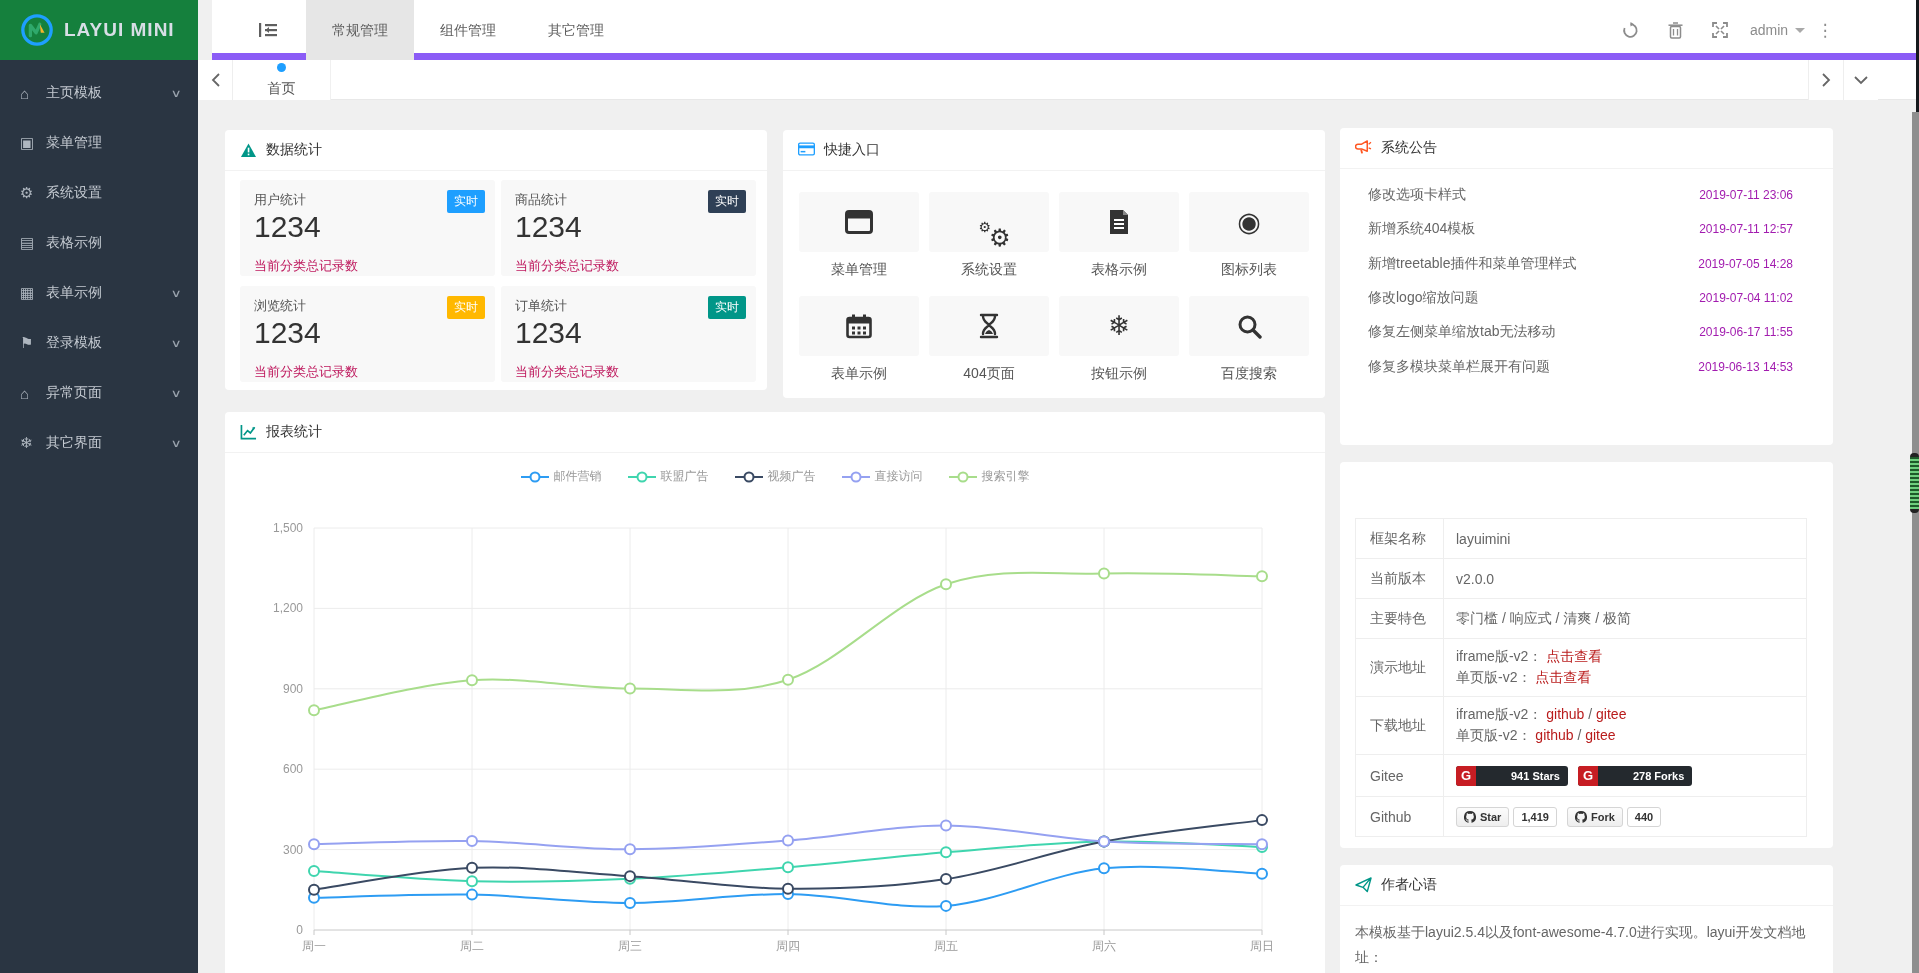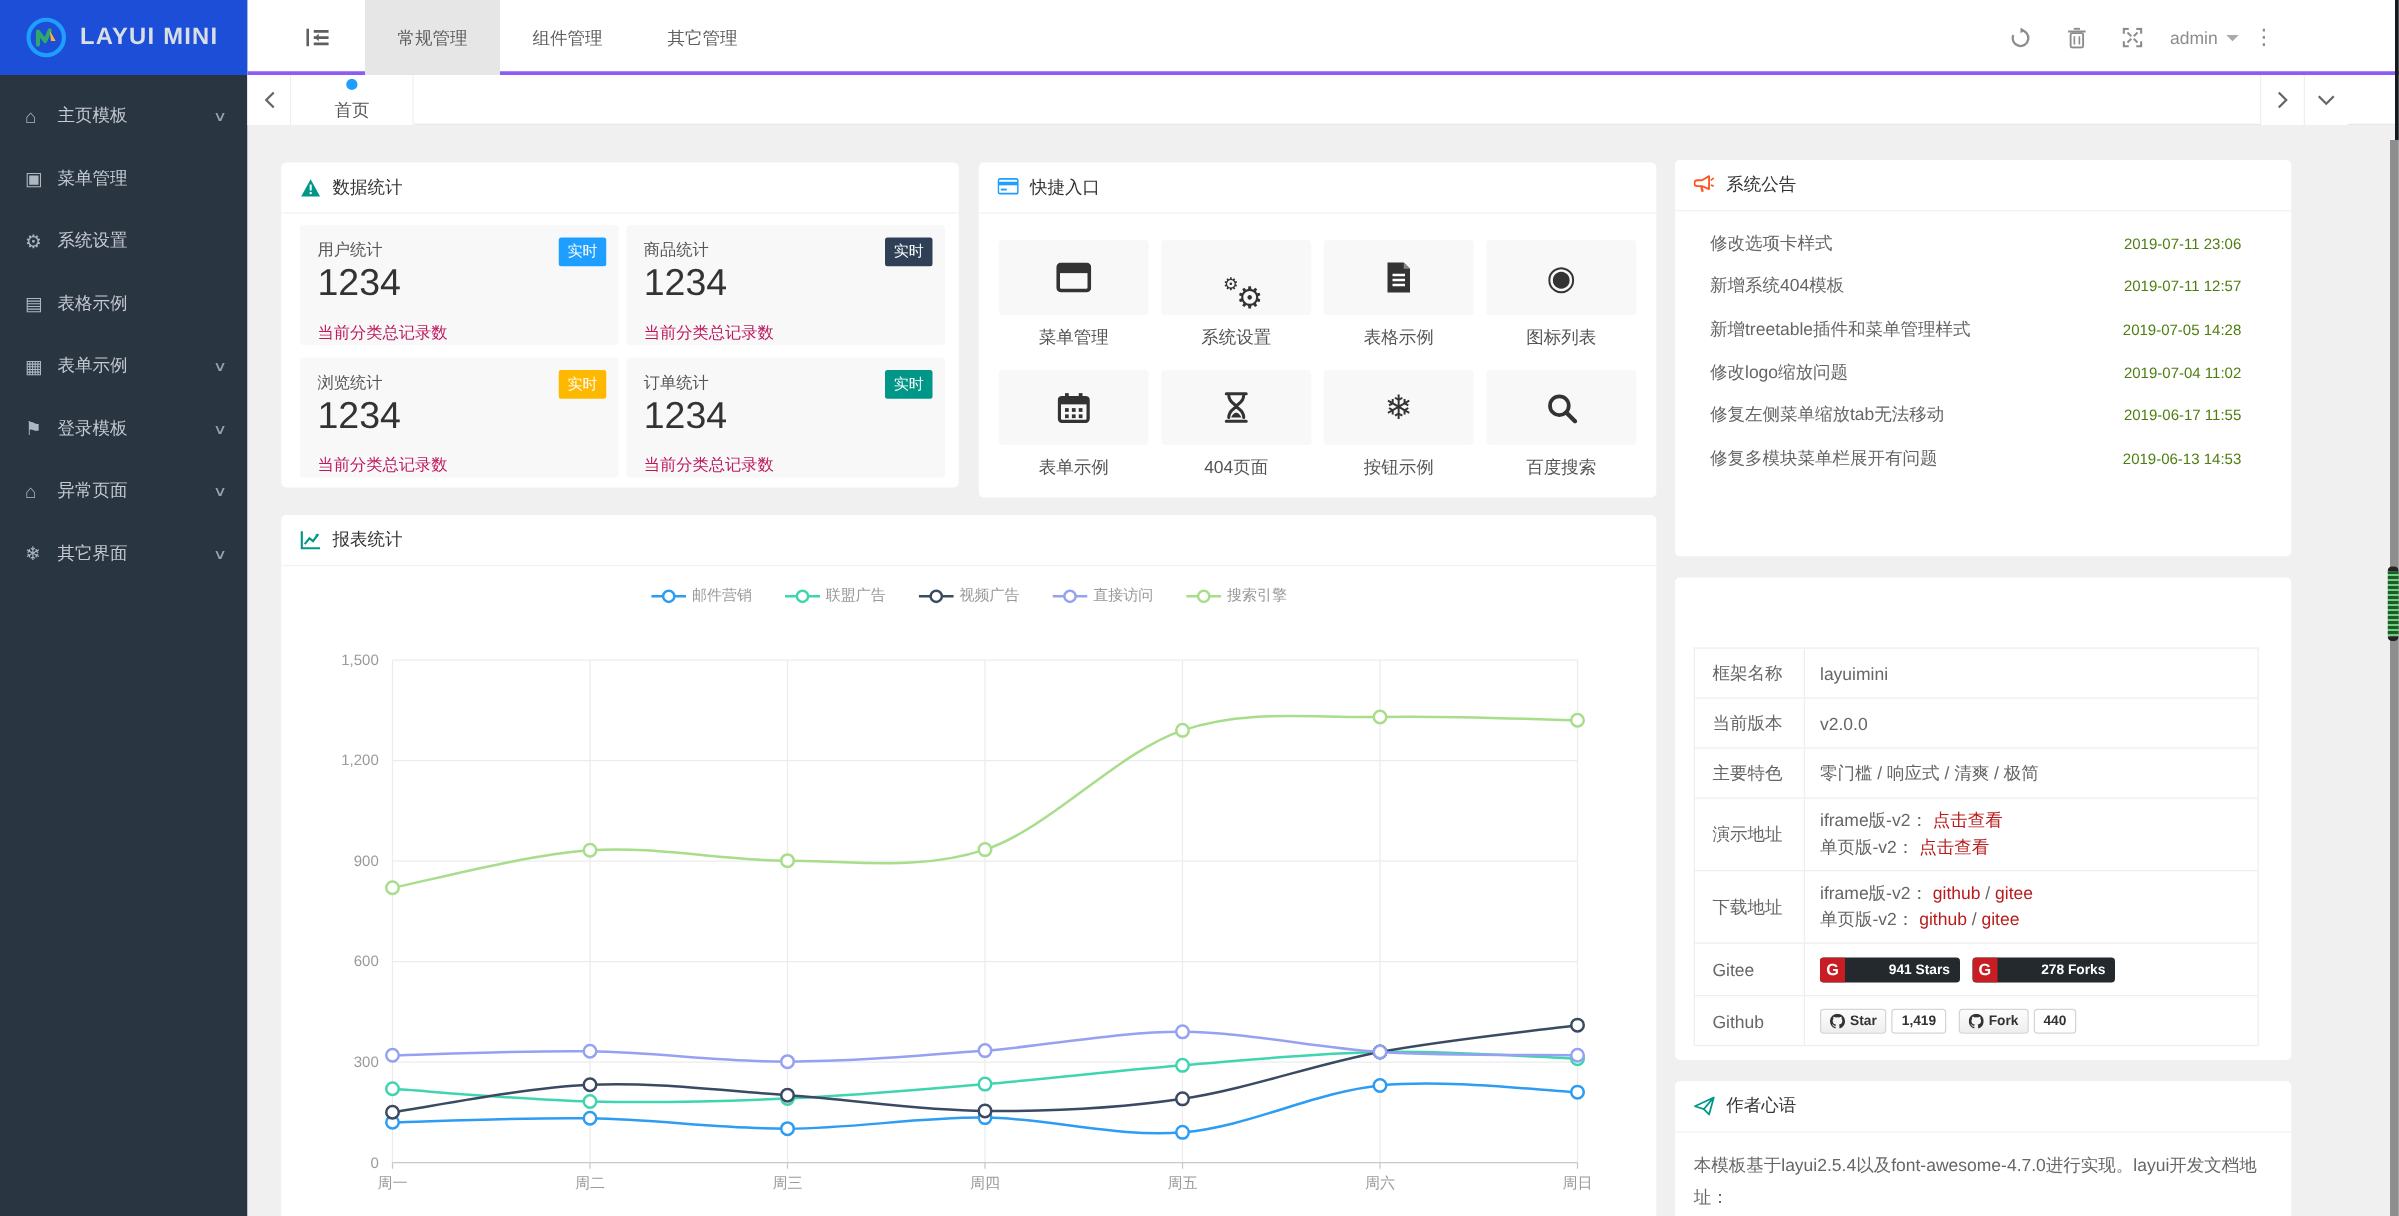--- a/index.html
+++ b/index.html
@@ -1,33 +1,33 @@
 <!DOCTYPE html>
 <html><head>
 <meta charset="utf-8">
 <style>
   * { margin:0; padding:0; box-sizing:border-box; }
   html,body { width:1919px; height:973px; overflow:hidden;
     font-family:"Liberation Sans","DejaVu Sans",sans-serif; background:#F0F0F0; }
 
   
   .sidebar { position:absolute; left:0; top:0; width:198px; height:973px; background:#2A3542; }
-  .logo-bar { height:60px; background:#1d4ed8; display:flex; align-items:center; padding-left:20px; }
+  .logo-bar { height:60px; background:#15803d; display:flex; align-items:center; padding-left:20px; }
   .logo-mark { width:34px; height:34px; margin-right:10px; }
   .logo-text { color:#D8DEE6; font-size:19px; font-weight:bold; letter-spacing:1px; }
   .nav { padding-top:8px; }
   .nav-item { height:50px; display:flex; align-items:center; padding:0 18px 0 20px;
     color:#C4CAD1; font-size:14px; cursor:pointer; position:relative; }
   .nav-item .nav-ico { width:26px; font-size:15px; color:#AEB6BF; }
   .nav-item .nav-arrow { position:absolute; right:18px; font-size:11px; color:#9AA3AD;
     transform:scaleX(1.4); }
 
   
-  .header { position:absolute; left:198px; top:0; right:0; height:60px; background:#fff;
-    border-bottom:3px solid #8b5cf6; }
+  .header { position:absolute; left:212px; top:0; right:0; height:60px; background:#fff;
+    border-bottom:7px solid #8b5cf6; }
   .toggle-btn { position:absolute; left:34px; top:0; width:44px; height:60px; display:flex;
     align-items:center; justify-content:center; cursor:pointer; }
   .hdr-tabs { position:absolute; left:94px; top:0; height:60px; display:flex; }
   .hdr-tab { width:108px; height:60px; line-height:60px; text-align:center; font-size:14px;
     color:#5F5F5F; cursor:pointer; }
   .hdr-tab.active { background:#E6E6E6; }
   .hdr-ico { position:absolute; top:0; height:60px; width:36px; display:flex; align-items:center;
     justify-content:center; cursor:pointer; color:#8C8C8C; }
   .hdr-admin { position:absolute; top:0; height:60px; display:flex; align-items:center;
     cursor:pointer; color:#8C8C8C; font-size:14px; }
@@ -72,21 +72,21 @@
   .q-box .qi { font-size:27px; color:#333; line-height:1; }
   .q-label { margin-top:9px; font-size:14px; color:#555; }
   .gear-wrap { position:relative; width:30px; height:30px; }
   .gear-big { position:absolute; left:0; top:2px; font-size:24px; color:#333; }
   .gear-small { position:absolute; right:-2px; top:-3px; font-size:14px; color:#333; }
 
   
   .notice-item { position:absolute; left:28px; right:40px; height:30px; display:flex;
     justify-content:space-between; align-items:center; cursor:pointer; }
   .notice-title { font-size:14px; color:#666; }
-  .notice-date { font-size:12px; color:#4d7c0f;text-align:center; }
+  .notice-date { font-size:12px; color:#a21caf;text-align:center; }
 
   
   .v-table { position:absolute; left:15px; top:56px; width:452px; border:1px solid #EEE;
     border-bottom:none; }
   .v-row { display:flex; border-bottom:1px solid #EEE; }
   .v-label { width:88px; border-right:1px solid #EEE; display:flex; align-items:center;
     padding-left:14px; font-size:14px; color:#666; flex-shrink:0; }
   .v-val { flex:1; padding:9px 12px; font-size:14px; color:#666; display:flex;
     flex-direction:column; justify-content:center; gap:3px; }
   .v-val a { color:#b91c1c; text-decoration:none; cursor:pointer; }

